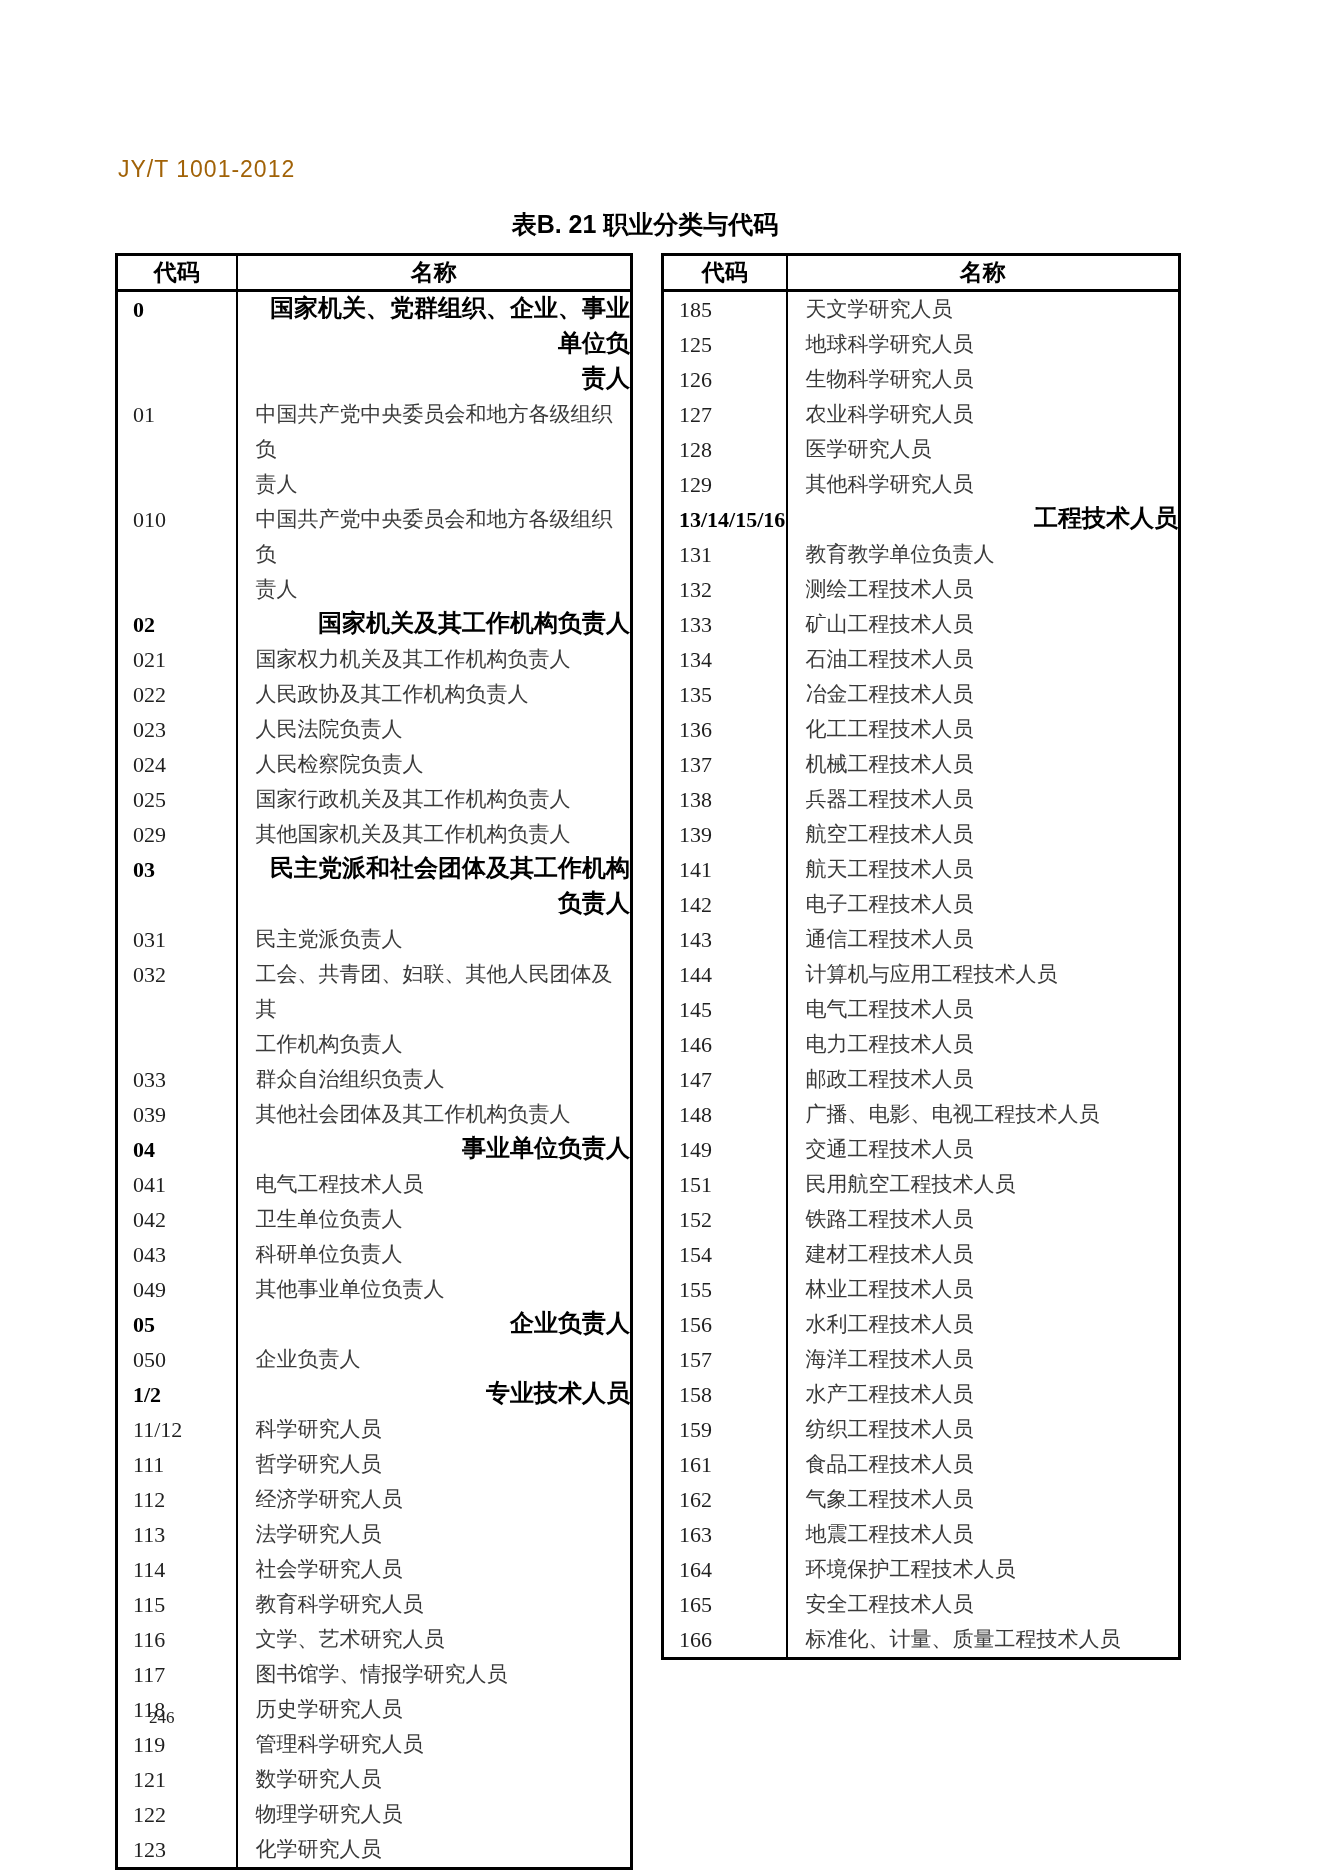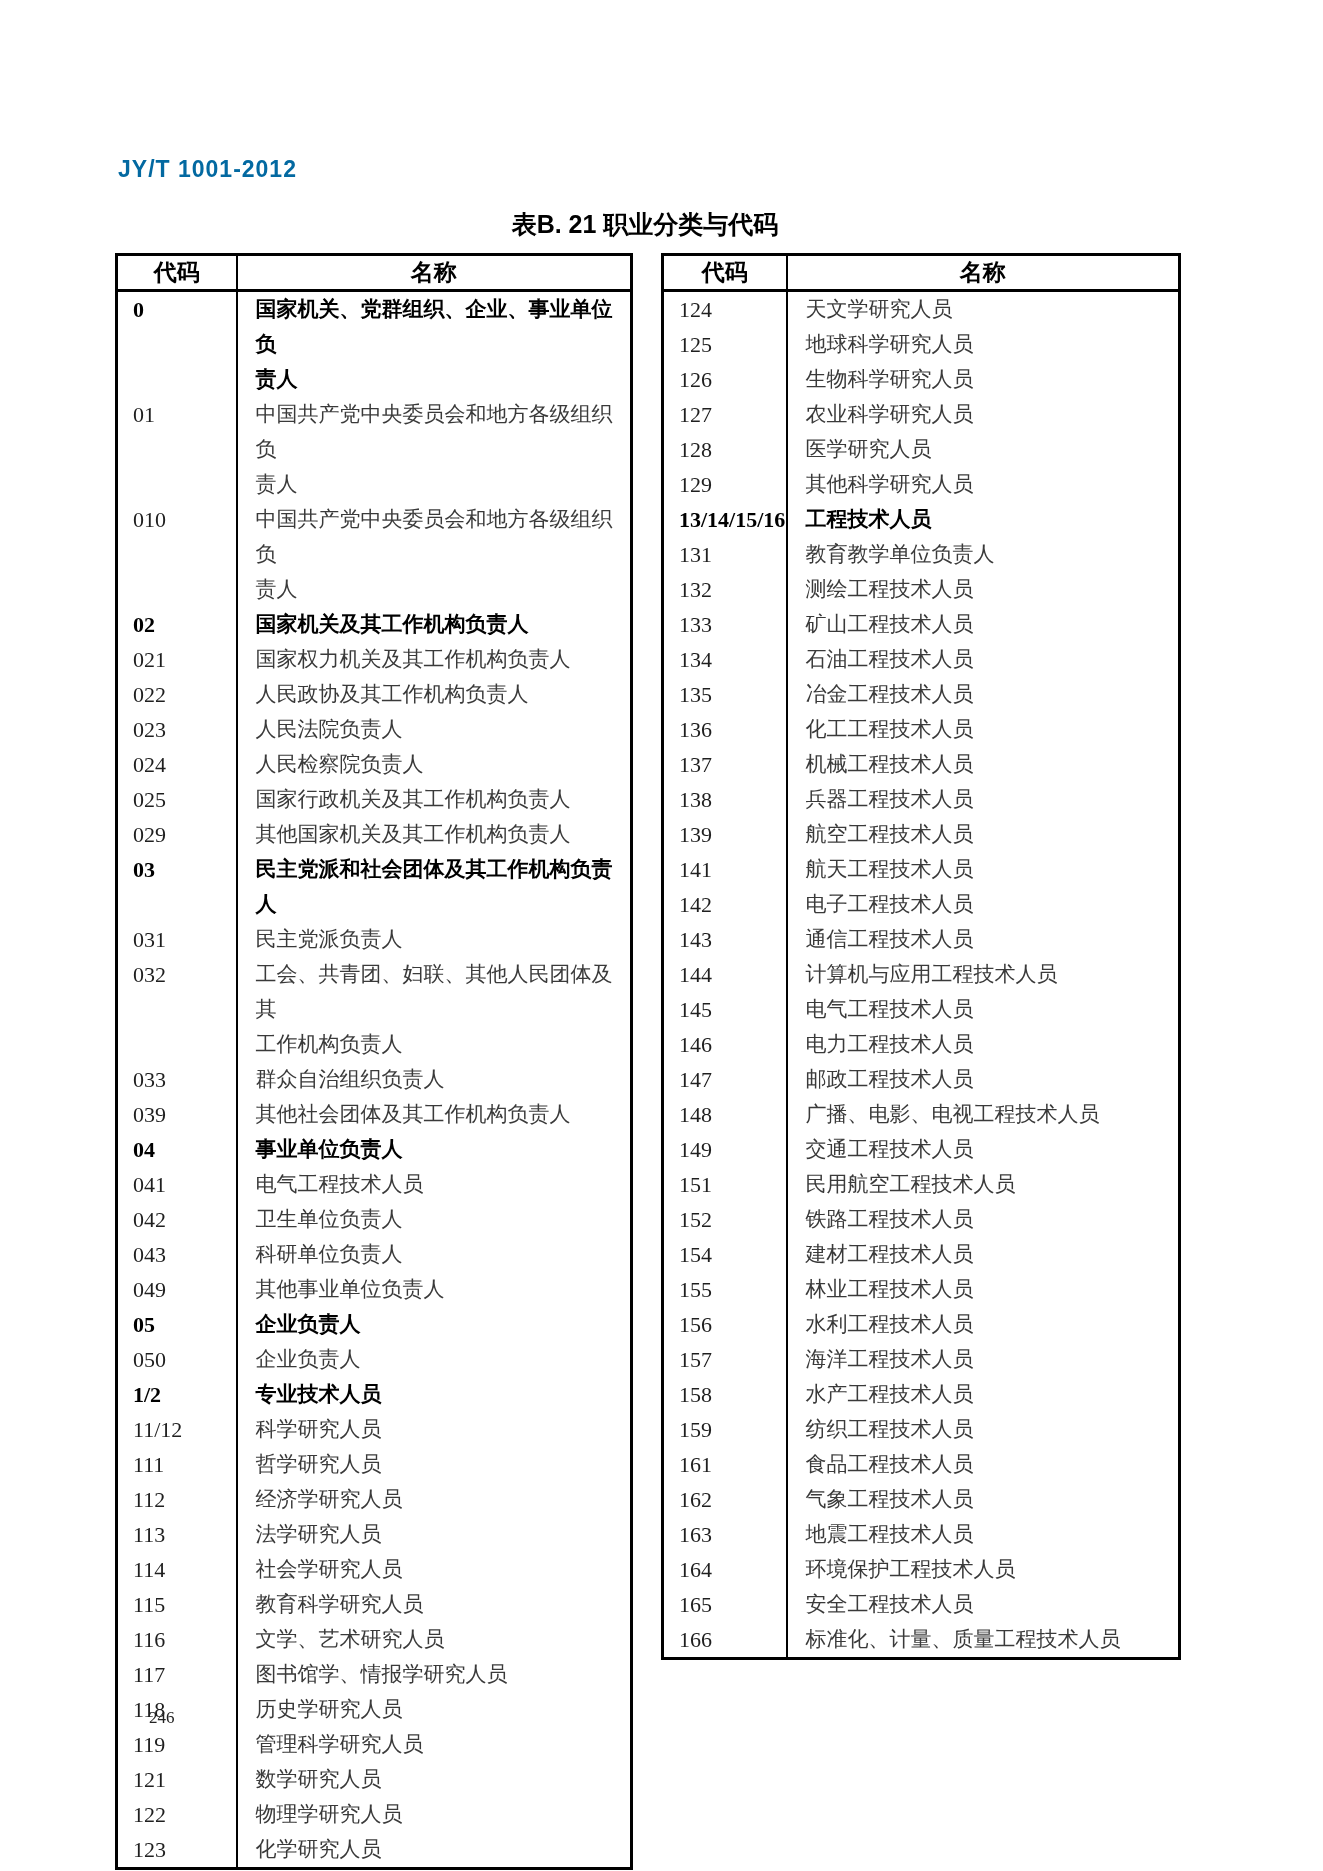--- a/index.html
+++ b/index.html
@@ -5,23 +5,23 @@
   html, body { margin:0; padding:0; }
   body {
     width:1323px; height:1871px;
     background:#ffffff;
     position:relative;
     font-family:"Liberation Serif","DejaVu Serif",serif;
     color:#222;
   }
   .doc-code {
     position:absolute; left:118px; top:156px;
-    font-size:23px; letter-spacing:1px; color:#0369a1;
+    font-size:23px; letter-spacing:1px; color:#a16207;
     font-family:"Liberation Sans","DejaVu Sans",sans-serif;
-    font-weight:700;
+    font-weight:400;
   }
   .table-title {
     position:absolute; left:115px; top:208px; width:1060px;
     text-align:center; font-size:25px; font-weight:700; color:#000;
     font-family:"Liberation Sans","DejaVu Sans",sans-serif;
   }
   .tables {
     position:absolute; left:115px; top:253px;
     display:flex; gap:28px; align-items:flex-start;
   }
@@ -49,22 +49,23 @@
     font-family:"Liberation Serif","DejaVu Serif",serif;
   }
   table.occ td.name {
     font-size:21px; line-height:35px; padding-left:18px;
     color:#3a3a3a;
     white-space:pre-wrap;
     font-family:"Liberation Serif","DejaVu Serif",serif;
   }
   table.occ tr.bold td { font-weight:700; color:#000; }
   table.occ tr.bold td.name {
-    font-family:Liberation Serif, serif;
-    font-size:21px;
+    font-family:Liberation Mono, monospace;
+    font-size:24px;
+    text-align:right;
   }
   .page-number {
     position:absolute; left:149px; top:1708px;
     font-size:17px; color:#222;
   }
 </style>
 </head>
 <body>
 
 <div class="doc-code">JY/T 1001-2012</div>
@@ -242,21 +243,21 @@
         <col style="width:393px">
       </colgroup>
     <thead>
       <tr>
         <th class="code-col">代码</th>
         <th class="name-col">名称</th>
       </tr>
     </thead>
     <tbody>
         <tr>
-          <td class="code">124</td>
+          <td class="code">185</td>
           <td class="name">天文学研究人员</td>
         </tr>
         <tr>
           <td class="code">125</td>
           <td class="name">地球科学研究人员</td>
         </tr>
         <tr>
           <td class="code">126</td>
           <td class="name">生物科学研究人员</td>
         </tr>

